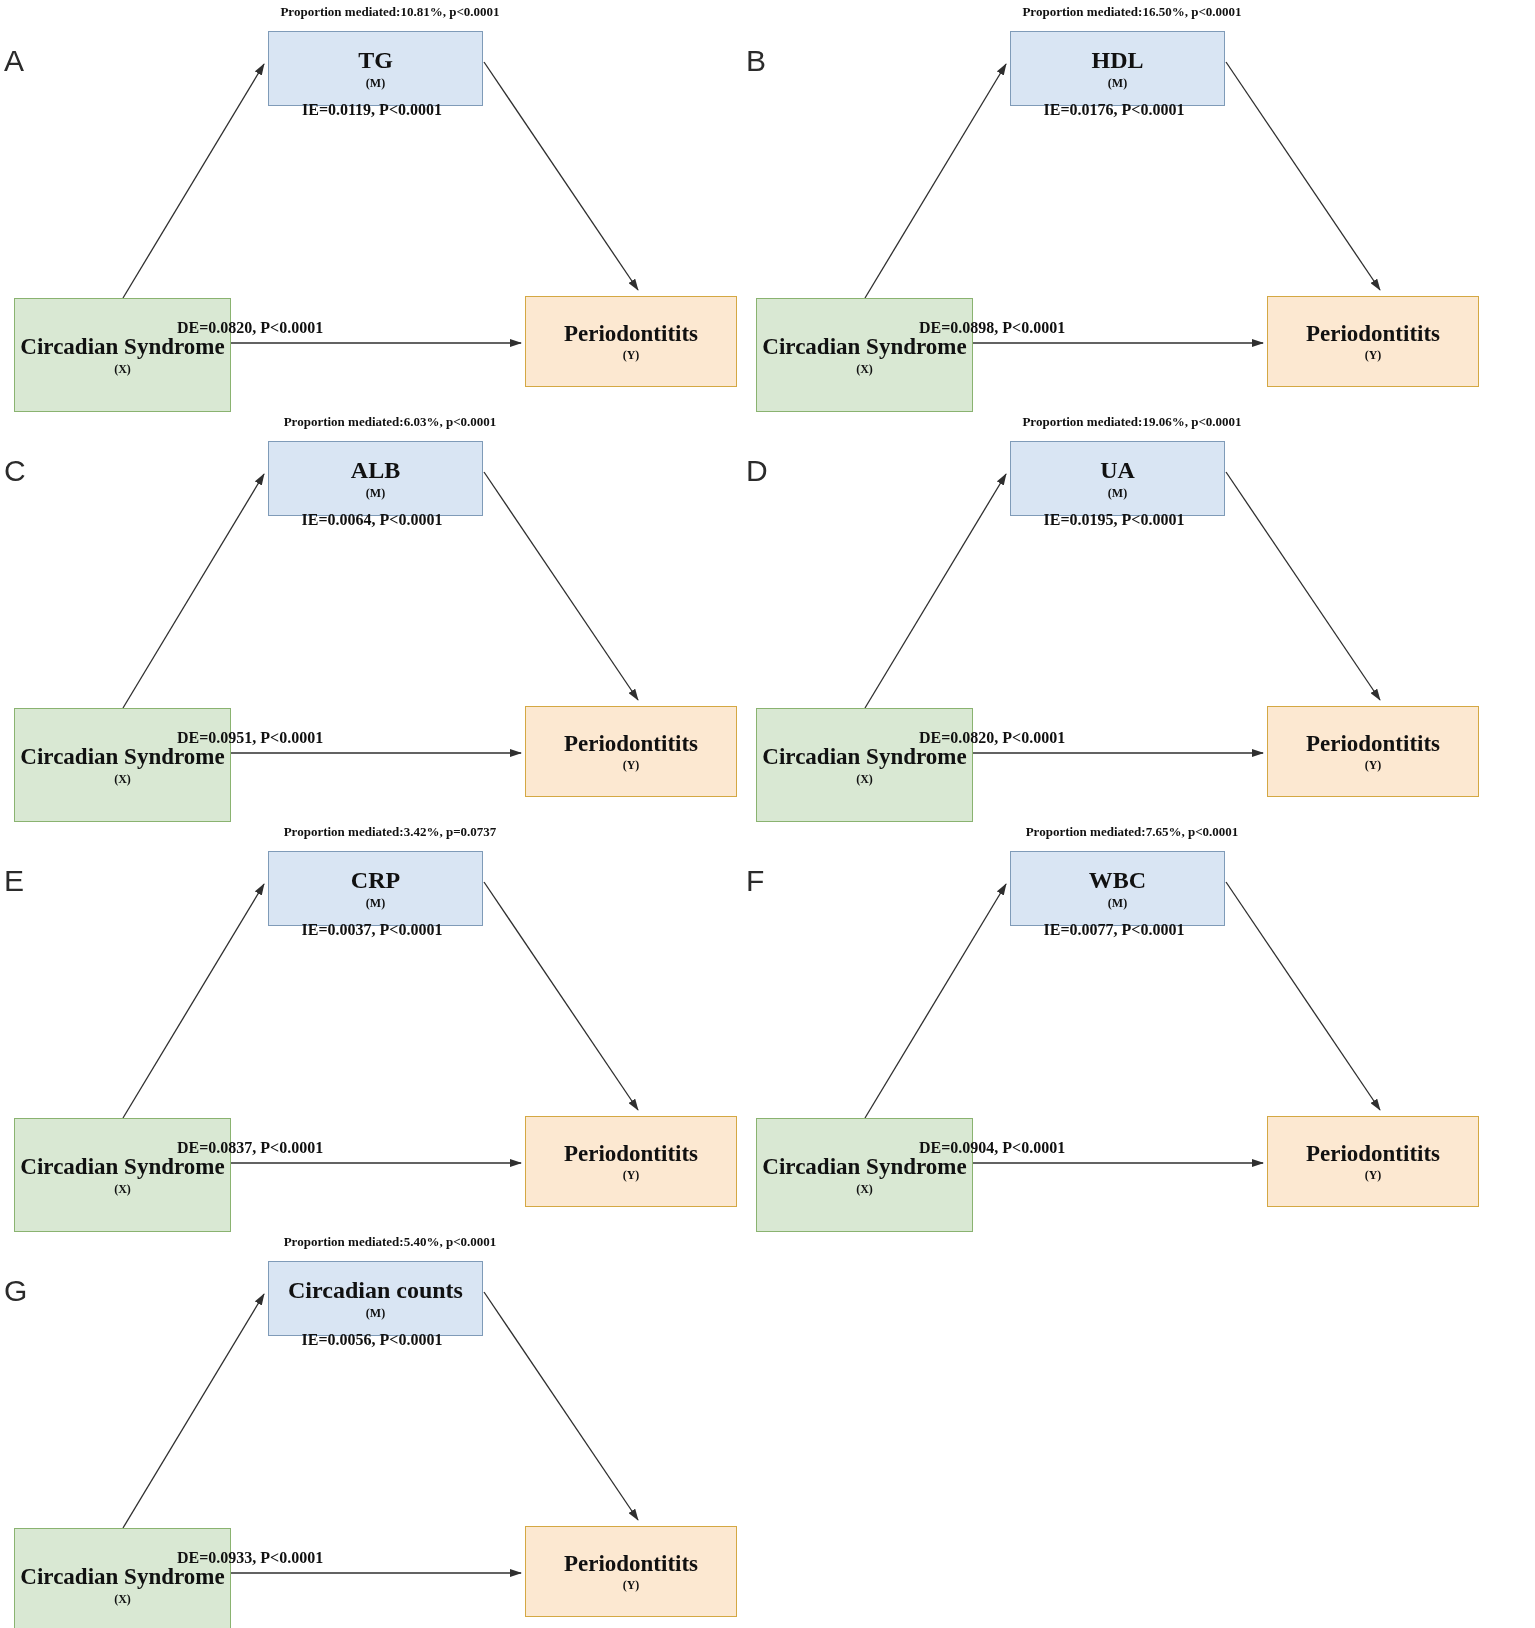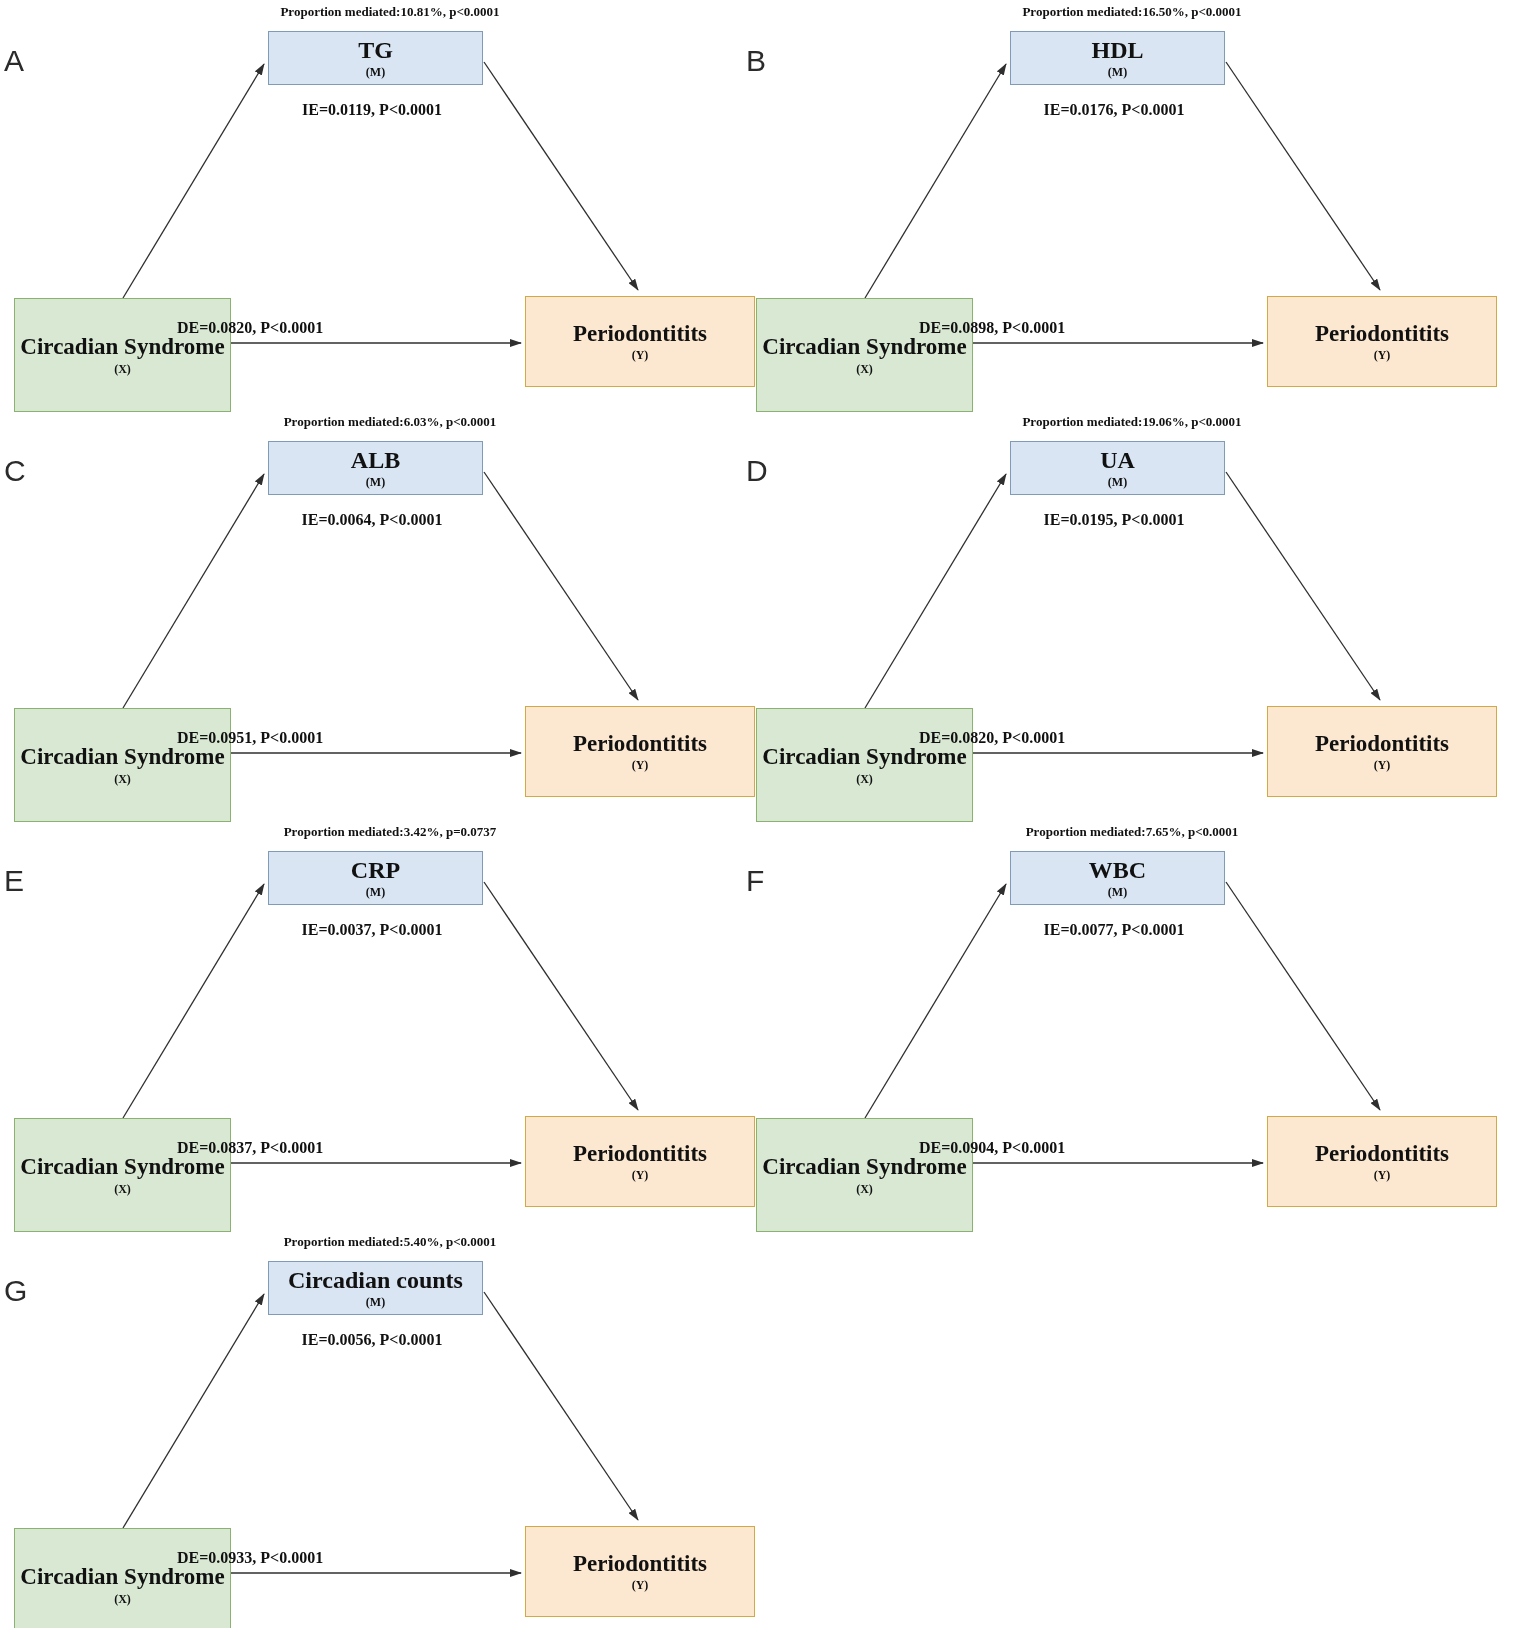--- a/index.html
+++ b/index.html
@@ -35,30 +35,30 @@
     text-align:left;font-size:16px;font-weight:bold;white-space:nowrap;
   }
   .box{
     position:absolute;box-sizing:border-box;
     display:flex;flex-direction:column;align-items:center;justify-content:center;
     text-align:center;
   }
   .box .box-title{font-weight:bold;line-height:1.05;white-space:nowrap;}
   .box .box-sub{font-size:12px;font-weight:bold;margin-top:3px;line-height:1;}
   .mediator-box{
-    left:268px;top:31px;width:215px;height:54px;
+    left:268px;top:31px;width:215px;height:75px;
     background:var(--mediator-fill);border:1.5px solid var(--mediator-border);
   }
   .mediator-box .box-title{font-size:24px;}
   .exposure-box{
     left:14px;top:298px;width:217px;height:114px;
     background:var(--exposure-fill);border:1.5px solid var(--exposure-border);
   }
   .outcome-box{
-    left:525px;top:296px;width:230px;height:91px;
+    left:525px;top:296px;width:212px;height:91px;
     background:var(--outcome-fill);border:1.5px solid var(--outcome-border);
   }
   .exposure-box .box-title,.outcome-box .box-title{font-size:23px;}
   svg.arrows{position:absolute;left:0;top:0;pointer-events:none;}
   #marker-defs{position:absolute;width:0;height:0;}
 </style>
 </head>
 <body>
 
 <svg id="marker-defs" aria-hidden="true">

